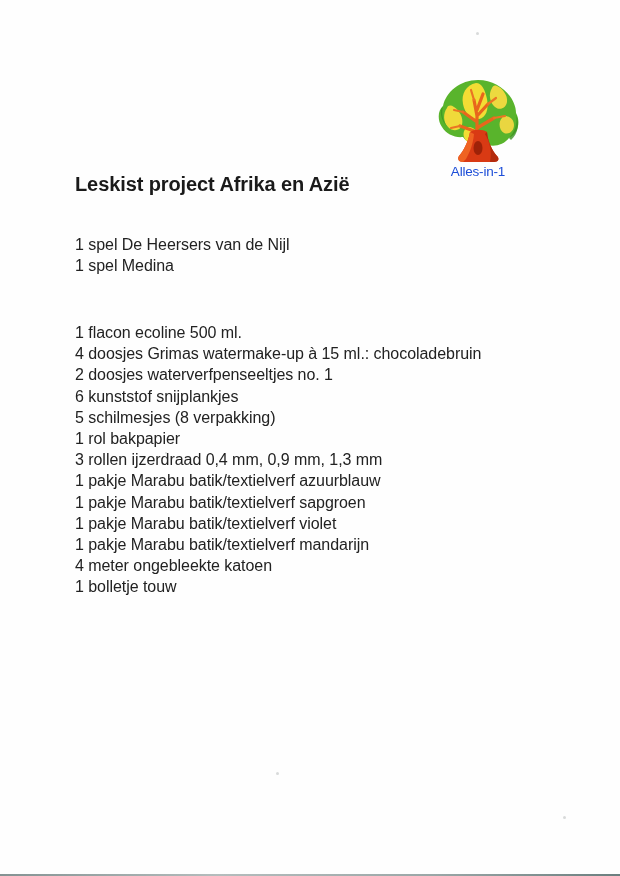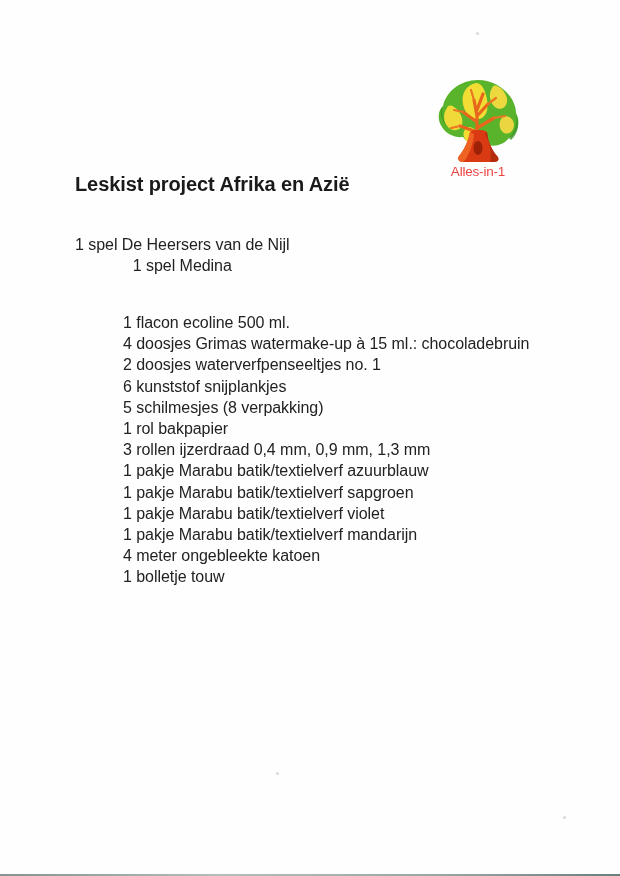--- a/index.html
+++ b/index.html
@@ -71,22 +71,22 @@
     font-size: 20px;
     font-weight: bold;
     letter-spacing: -0.1px;
     white-space: nowrap;
   }
 
   .block {
     position: absolute;
     left: 75px;
   }
-  .block-games { top: 234px; text-align: center; }
-  .block-materials { top: 312px; margin-left: 48px; }
+  .block-games { top: 234px; }
+  .block-materials { top: 322px; }
   .block-closing { top: 634px; }
 
   .line {
     font-size: 16px;
     line-height: 21.2px;
     white-space: nowrap;
     letter-spacing: -0.05px;
     color: #222;
   }
 </style>
@@ -119,21 +119,21 @@
 
       <path d="M47 70 L47 44 L44 28 M47 44 L58 32 M47 50 L33 40 M47 56 L64 46 M47 60 L30 54 M47 38 L53 22" stroke="#e8661c" stroke-width="3.2" fill="none" stroke-linecap="round"></path>
       <path d="M44 28 L41 18 M58 32 L66 26 M33 40 L24 38 M64 46 L75 44 M30 54 L21 56" stroke="#ea7523" stroke-width="2.2" fill="none" stroke-linecap="round"></path>
 
       <path d="M40 60 C38 70 34 78 29 84 C27 87 29 90 33 90 L64 90 C68 90 70 87 67 84
                C62 78 58 70 57 60 C53 57 44 57 40 60 Z" fill="#d93a14"></path>
       <path d="M44 62 C43 72 40 80 36 87 L33 90 C29 90 27 87 29 84 C34 78 38 70 40 60 Z" fill="#ef6322"></path>
       <path d="M57 60 C58 70 62 78 67 84 C70 87 68 90 64 90 L60 90 C62 80 60 70 55 62 Z" fill="#b32a0d"></path>
       <ellipse cx="48" cy="76" rx="4.5" ry="7" fill="#9e2208"></ellipse>
     </svg>
-    <div class="logo-caption" style="color:#ef4444;">Alles-in-1</div>
+    <div class="logo-caption" style="color:#1d4ed8;">Alles-in-1</div>
   </div>
 
   <h1 class="doc-title">Leskist project Afrika en Azië</h1>
 
   <div class="block block-games">
     <div class="line">1 spel De Heersers van de Nijl</div>
     <div class="line">1 spel Medina</div>
   </div>
 
   <div class="block block-materials">

